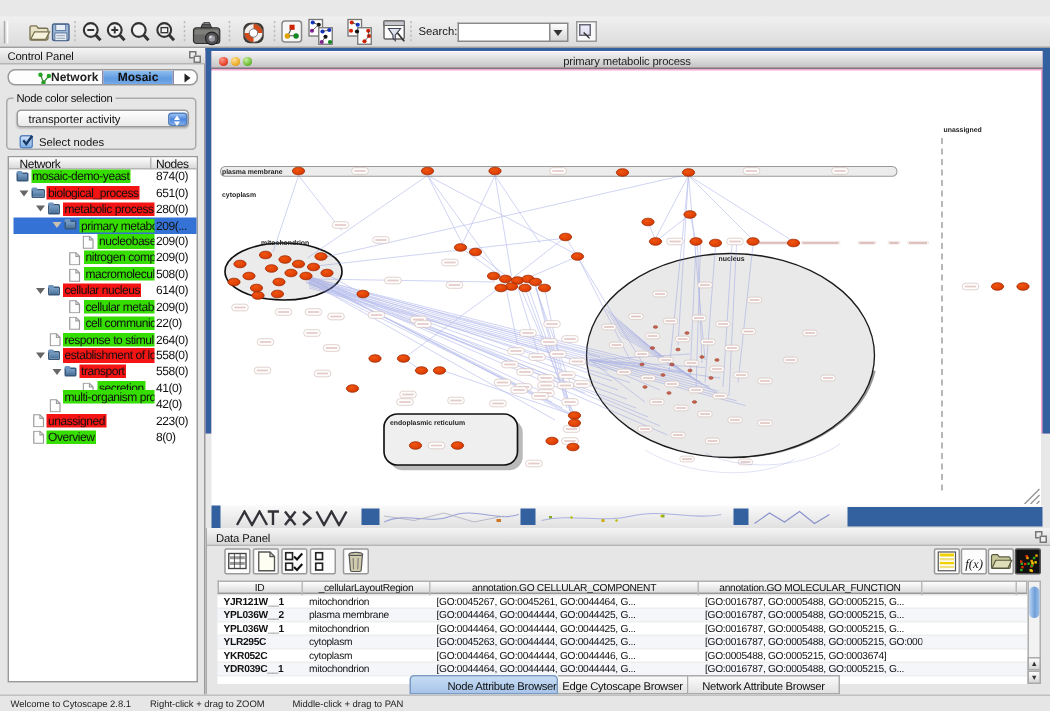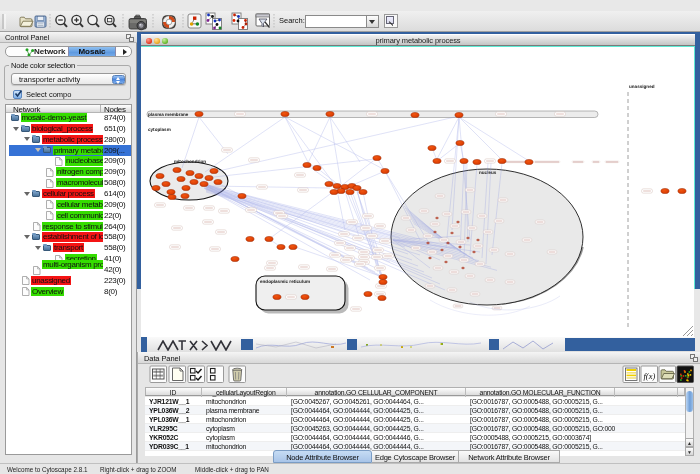--- a/index.html
+++ b/index.html
@@ -151,21 +151,21 @@
     <div class="abs" style="right:0.5px;top:0.5px;width:13px;height:9.8px;background:linear-gradient(#9cc4f4,#4c86dc 50%,#78aaec);border-radius:2.5px;border:0.5px solid #5580bb">
       <div class="abs" style="left:3.4px;top:1.4px;width:0;height:0;border-left:2.8px solid transparent;border-right:2.8px solid transparent;border-bottom:3.2px solid #fff"></div>
       <div class="abs" style="left:3.4px;top:5.6px;width:0;height:0;border-left:2.8px solid transparent;border-right:2.8px solid transparent;border-top:3.2px solid #fff"></div>
     </div>
   </div>
 
   <div class="abs" style="left:13px;top:58px;width:8.6px;height:8.6px;background:linear-gradient(#cfe4fa,#7fb0e8);border:1px solid #5a86c0;border-radius:2px"></div>
   <svg class="abs" style="left:13px;top:54.5px" width="12" height="12" viewBox="0 0 12 12">
         <path d="M2.5 6.5 L4.5 9 L8.5 3.5" fill="none" stroke="#1a3a66" stroke-width="1.6"></path>
       </svg>
-  <div class="abs" style="left:26px;top:58px;font-size:7.5px;color:#111">Select compo</div>
+  <div class="abs" style="left:26px;top:58px;font-size:7.5px;color:#111">Select nodes</div>
 
   <div class="abs" style="left:5px;top:72.4px;width:127px;height:351px;background:#fff;border:1px solid #9a9a9a">
     <div class="abs" style="left:0;top:0;width:125px;height:8px;background:linear-gradient(#fefefe,#dadada);border-bottom:1px solid #b5b5b5"></div>
     <div class="abs" style="left:7px;top:0;font-size:8px;letter-spacing:-0.3px;color:#111;line-height:8px;padding-top:0.5px">Network</div>
     <div class="abs" style="left:98px;top:0;font-size:8px;letter-spacing:-0.3px;color:#111;line-height:8px;padding-top:0.5px">Nodes</div>
     <div class="abs" style="left:94px;top:0;width:1px;height:8px;background:#b5b5b5"></div>
   </div>
   <div class="abs" style="left:0;top:-32px;width:137px;height:388px">
 <div style="position:absolute;left:10.5px;top:114.6px;width:8.6px;height:6.4px;background:linear-gradient(#7aa0c8,#4a7299);border:0.5px solid #38597a;border-radius:1px"></div>
         <div style="position:absolute;left:10.5px;top:113.6px;width:4px;height:2px;background:#6f96bf;border-radius:1px 1px 0 0"></div>
@@ -201,21 +201,21 @@
         <div style="position:absolute;left:104px;top:167.2px;height:9.3px;line-height:9.3px;font-size:8px;letter-spacing:-0.3px;color:#111;white-space:nowrap">209(0)</div>
         <svg style="position:absolute;left:46px;top:178.7px" width="8" height="9" viewBox="0 0 8 9">
           <path d="M0.5 0.5 L4.6 0.5 L7 2.9 L7 8.5 L0.5 8.5 Z" fill="#fdfdfd" stroke="#9a9a9a" stroke-width="0.8"></path>
           <path d="M4.6 0.5 L4.6 2.9 L7 2.9" fill="none" stroke="#9a9a9a" stroke-width="0.7"></path>
         </svg>
         <div style="position:absolute;left:56px;top:178.1px;height:9.3px;line-height:9.3px;background:#35dd00;font-size:8px;letter-spacing:-0.3px;color:#111;padding:0 1px;white-space:nowrap;overflow:hidden;max-width:47px">macromolecule</div>
         <div style="position:absolute;left:104px;top:178.1px;height:9.3px;line-height:9.3px;font-size:8px;letter-spacing:-0.3px;color:#111;white-space:nowrap">508(0)</div>
         <div style="position:absolute;left:24px;top:191.6px;width:0;height:0;border-left:3.2px solid transparent;border-right:3.2px solid transparent;border-top:4.2px solid #666"></div>
         <div style="position:absolute;left:31.5px;top:190.6px;width:8.6px;height:6.4px;background:linear-gradient(#7aa0c8,#4a7299);border:0.5px solid #38597a;border-radius:1px"></div>
         <div style="position:absolute;left:31.5px;top:189.6px;width:4px;height:2px;background:#6f96bf;border-radius:1px 1px 0 0"></div>
-        <div style="position:absolute;left:42px;top:189.0px;height:9.3px;line-height:9.3px;background:#f41414;font-size:8px;letter-spacing:-0.3px;color:#111;padding:0 1px;white-space:nowrap;overflow:hidden;max-width:61px">cellular process</div>
+        <div style="position:absolute;left:42px;top:189.0px;height:9.3px;line-height:9.3px;background:#f41414;font-size:8px;letter-spacing:-0.3px;color:#111;padding:0 1px;white-space:nowrap;overflow:hidden;max-width:61px">cellular nucleus</div>
         <div style="position:absolute;left:104px;top:189.0px;height:9.3px;line-height:9.3px;font-size:8px;letter-spacing:-0.3px;color:#111;white-space:nowrap">614(0)</div>
         <svg style="position:absolute;left:46px;top:200.4px" width="8" height="9" viewBox="0 0 8 9">
           <path d="M0.5 0.5 L4.6 0.5 L7 2.9 L7 8.5 L0.5 8.5 Z" fill="#fdfdfd" stroke="#9a9a9a" stroke-width="0.8"></path>
           <path d="M4.6 0.5 L4.6 2.9 L7 2.9" fill="none" stroke="#9a9a9a" stroke-width="0.7"></path>
         </svg>
         <div style="position:absolute;left:56px;top:199.8px;height:9.3px;line-height:9.3px;background:#35dd00;font-size:8px;letter-spacing:-0.3px;color:#111;padding:0 1px;white-space:nowrap;overflow:hidden;max-width:47px">cellular metabo</div>
         <div style="position:absolute;left:104px;top:199.8px;height:9.3px;line-height:9.3px;font-size:8px;letter-spacing:-0.3px;color:#111;white-space:nowrap">209(0)</div>
         <svg style="position:absolute;left:46px;top:211.2px" width="8" height="9" viewBox="0 0 8 9">
           <path d="M0.5 0.5 L4.6 0.5 L7 2.9 L7 8.5 L0.5 8.5 Z" fill="#fdfdfd" stroke="#9a9a9a" stroke-width="0.8"></path>
           <path d="M4.6 0.5 L4.6 2.9 L7 2.9" fill="none" stroke="#9a9a9a" stroke-width="0.7"></path>
@@ -258,21 +258,21 @@
         <div style="position:absolute;left:104px;top:275.8px;height:9.3px;line-height:9.3px;font-size:8px;letter-spacing:-0.3px;color:#111;white-space:nowrap">223(0)</div>
         <svg style="position:absolute;left:21.5px;top:287.2px" width="8" height="9" viewBox="0 0 8 9">
           <path d="M0.5 0.5 L4.6 0.5 L7 2.9 L7 8.5 L0.5 8.5 Z" fill="#fdfdfd" stroke="#9a9a9a" stroke-width="0.8"></path>
           <path d="M4.6 0.5 L4.6 2.9 L7 2.9" fill="none" stroke="#9a9a9a" stroke-width="0.7"></path>
         </svg>
         <div style="position:absolute;left:31px;top:286.6px;height:9.3px;line-height:9.3px;background:#35dd00;font-size:8px;letter-spacing:-0.3px;color:#111;padding:0 1px;white-space:nowrap;overflow:hidden;max-width:72px">Overview</div>
         <div style="position:absolute;left:104px;top:286.6px;height:9.3px;line-height:9.3px;font-size:8px;letter-spacing:-0.3px;color:#111;white-space:nowrap">8(0)</div>
   </div>
 </div>
 
-<div class="abs" style="left:137px;top:32px;width:563px;height:257px;background:#5eead4;border-left:4px solid #33609e;border-top:2px solid #33609e;border-right:5px solid #33609e">
+<div class="abs" style="left:137px;top:32px;width:563px;height:257px;background:#f9a8d4;border-left:4px solid #33609e;border-top:2px solid #33609e;border-right:5px solid #33609e">
   <div class="abs" style="left:0;top:0;width:554px;height:12px;background:linear-gradient(#f2f2f2,#c4c4c4);border-bottom:1px solid #7a7a7a;border-top:1px solid #fff">
     <div class="abs" style="left:5px;top:3px;width:5.5px;height:5.5px;border-radius:50%;background:radial-gradient(circle at 35% 30%,#ff9a8a,#e8442e 60%,#b02818)"></div>
     <div class="abs" style="left:13px;top:3px;width:5.5px;height:5.5px;border-radius:50%;background:radial-gradient(circle at 35% 30%,#ffe09a,#efaf2f 60%,#c08010)"></div>
     <div class="abs" style="left:21px;top:3px;width:5.5px;height:5.5px;border-radius:50%;background:radial-gradient(circle at 35% 30%,#c8f0a0,#72bf3a 60%,#4a8f1a)"></div>
     <div class="abs" style="left:0;top:0;width:554px;height:12px;text-align:center;font-size:7.5px;color:#222;line-height:12px;letter-spacing:-0.1px">primary metabolic process</div>
   </div>
 <svg width="553" height="291" viewBox="0 0 553 291" style="position:absolute;left:0;top:13px;background:#fff">
         <defs>
           <radialGradient id="ng" cx="40%" cy="35%" r="75%">
             <stop offset="0%" stop-color="#f05510"></stop>
@@ -797,21 +797,21 @@
       <div style="position:absolute;left:332px;top:89.5px;width:145px;height:9px;line-height:9px;font-size:6.8px;letter-spacing:-0.2px;font-weight:normal;color:#111;white-space:nowrap;overflow:hidden">[GO:0016787, GO:0005488, GO:0005215, G...</div>
       <div style="position:absolute;left:7px;top:98.5px;width:540px;height:5px;background:#fff"></div>
 
   <div class="abs" style="left:547px;top:35px;width:9px;height:69px;background:#f2f2f2;border:1px solid #b0b0b0"></div>
   <div class="abs" style="left:548.2px;top:39px;width:6.6px;height:21px;border-radius:3.5px;background:linear-gradient(90deg,#bcd6f4,#6f9fd8 55%,#9cc0e8)"></div>
   <div class="abs" style="left:547px;top:86px;width:9px;height:9px;background:linear-gradient(#fdfdfd,#d5d5d5);border:1px solid #aaa;font-size:5px;line-height:8px;text-align:center;color:#333">▲</div>
   <div class="abs" style="left:547px;top:95px;width:9px;height:9px;background:linear-gradient(#fdfdfd,#d5d5d5);border:1px solid #aaa;font-size:5px;line-height:8px;text-align:center;color:#333">▼</div>
 </div>
 
 <div class="abs" style="left:273px;top:450px;width:296px;height:13px;font-size:7.5px;letter-spacing:-0.2px">
-  <div class="abs" style="left:0;top:0;width:99px;height:13px;background:linear-gradient(#c6dcf4,#a8c4e8);border:1px solid #7a9cc4;border-radius:3px 3px 0 0;text-align:center;line-height:13px;color:#111">Node Attribute Browser</div>
+  <div class="abs" style="left:0;top:0;width:99px;height:13px;background:linear-gradient(#c6dcf4,#a8c4e8);border:1px solid #7a9cc4;border-radius:3px 3px 0 0;text-align:right;line-height:13px;color:#111">Node Attribute Browser</div>
   <div class="abs" style="left:99px;top:0;width:87px;height:13px;background:linear-gradient(#fafafa,#e2e2e2);border:1px solid #aaa;border-left:none;border-radius:0;text-align:center;line-height:13px;color:#111">Edge Cytoscape Browser</div>
   <div class="abs" style="left:186px;top:0;width:101px;height:13px;background:linear-gradient(#fafafa,#e2e2e2);border:1px solid #aaa;border-left:none;text-align:center;line-height:13px;color:#111">Network Attribute Browser</div>
 </div>
 
 <div class="abs" style="left:0;top:463px;width:700px;height:11px;background:#e6e6e6;border-top:1px solid #c0c0c0">
   <div class="abs" style="left:7px;top:1.5px;font-size:6.3px;color:#222">Welcome to Cytoscape 2.8.1</div>
   <div class="abs" style="left:100px;top:1.5px;font-size:6.3px;color:#222">Right-click + drag to ZOOM</div>
   <div class="abs" style="left:195px;top:1.5px;font-size:6.3px;color:#222">Middle-click + drag to PAN</div>
 </div>
 

